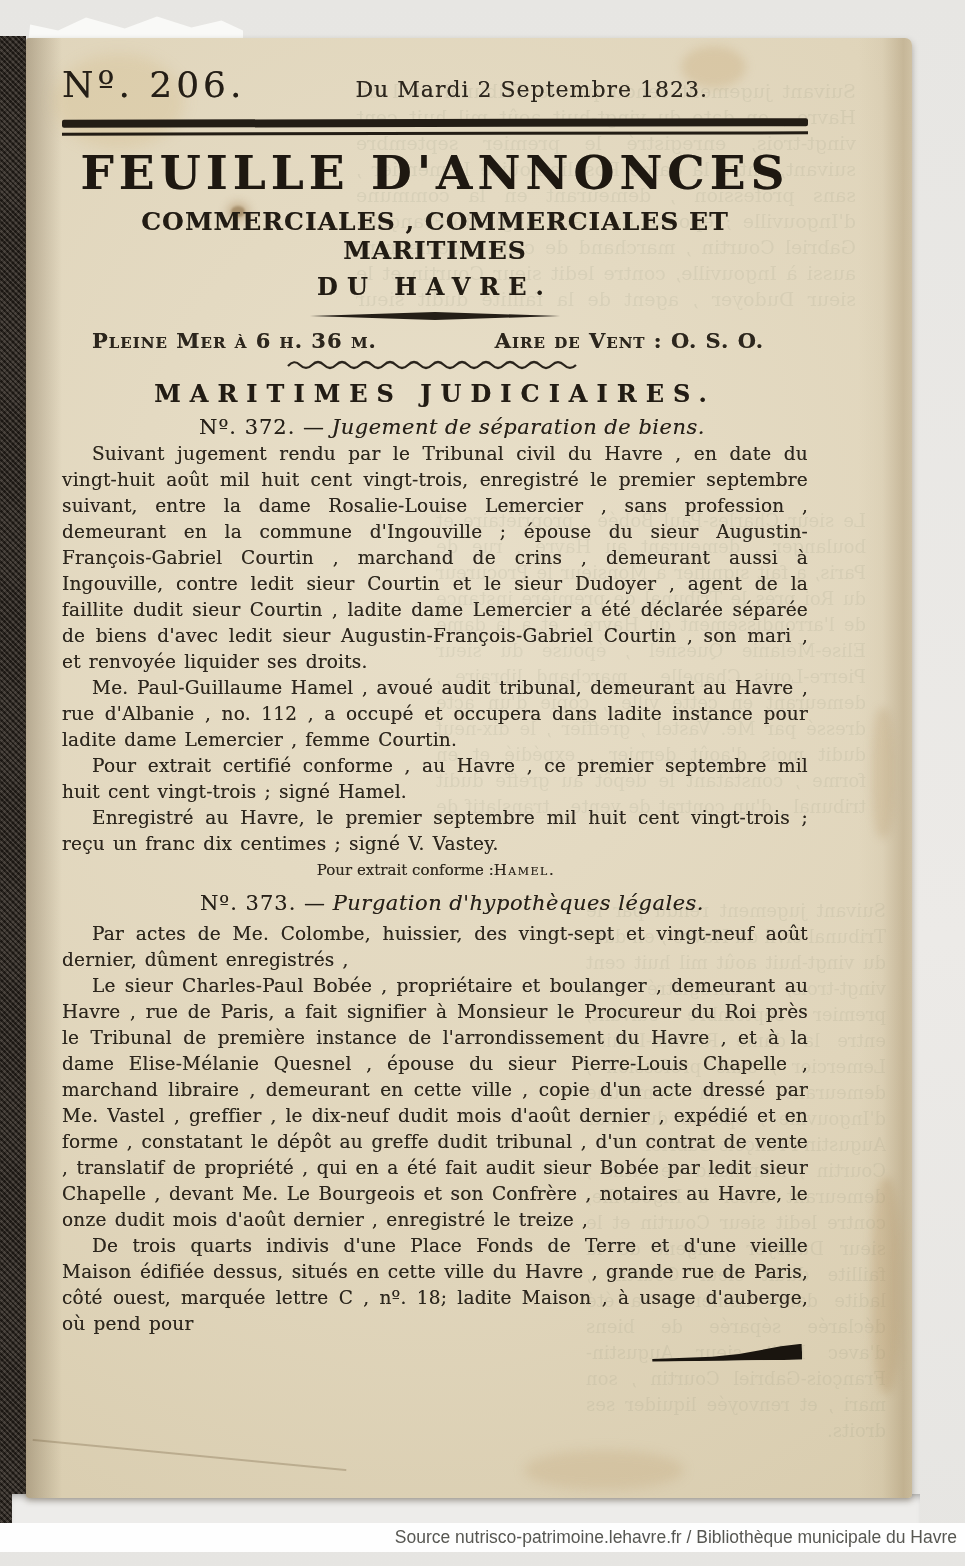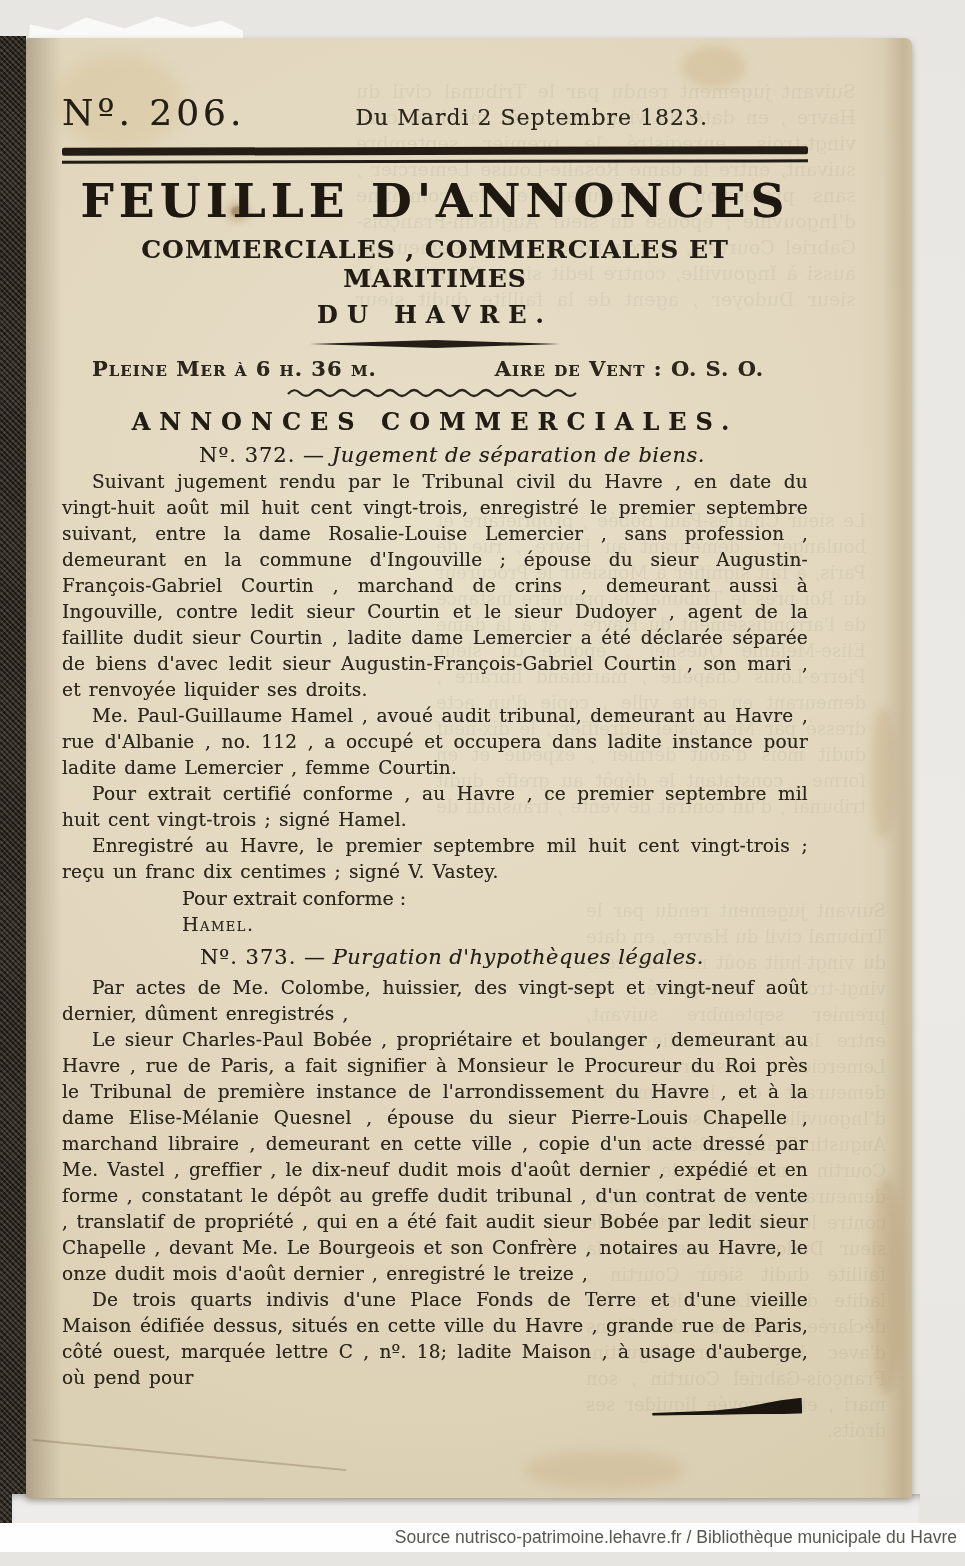--- a/index.html
+++ b/index.html
@@ -51,21 +51,21 @@
 
   
   .ghost{position:absolute;transform:scaleX(-1);color:#5e6b54;opacity:.085;filter:blur(.7px);
     font-size:19px;line-height:26px;text-align:justify;overflow:hidden;pointer-events:none;}
   .g1{left:330px;top:40px;width:500px;height:235px;}
   .g2{left:410px;top:470px;width:430px;height:310px;font-size:18px;}
   .g3{left:560px;top:860px;width:300px;height:560px;font-size:18px;}
 
   
   .content{position:absolute;left:36px;top:0;width:746px;height:100%;
-    box-sizing:border-box;padding-top:54px;color:#2c261d;
+    box-sizing:border-box;padding-top:26px;color:#2c261d;
     text-shadow:0 0 .5px rgba(44,38,29,.55);}
 
   .issue-row{display:flex;justify-content:space-between;align-items:baseline;}
   .issue-no{font-size:36px;letter-spacing:4px;color:#241e16;}
   .date-line{font-size:22px;letter-spacing:1px;margin-right:100px;}
 
   .rule-thick{height:8px;background:#231d15;margin-top:14px;border-radius:2px;transform:rotate(-.12deg);}
   .rule-thin{height:3px;background:#231d15;margin-top:5px;transform:rotate(-.1deg);}
 
   .m-title{margin:12px 0 0;text-align:center;font-size:47px;line-height:52px;font-weight:700;
@@ -84,21 +84,21 @@
   .section-heading{margin:8px 0 0;text-align:center;font-size:24px;line-height:30px;font-weight:700;letter-spacing:9px;color:#221c14;}
 
   .notice-heading{margin:4px 0 0;text-align:center;font-size:21px;line-height:28px;color:#251f17;}
   .notice-heading .num{letter-spacing:1px;margin-left:34px;}
   .notice-heading em{font-style:italic;letter-spacing:.5px;}
   .nh2{margin-top:6px;margin-bottom:4px;}
 
   p.body{margin:0;text-indent:30px;font-size:18.5px;line-height:26px;text-align:justify;
     word-spacing:2px;letter-spacing:.2px;}
 
-  .sig-row{display:flex;justify-content:center;padding:0 118px 0 120px;font-size:19px;line-height:26px;flex-direction:column;}
+  .sig-row{display:flex;justify-content:center;padding:0 118px 0 120px;font-size:15px;line-height:26px;}
   .sc{font-variant:small-caps;letter-spacing:1.5px;}
 
   .smudge{margin:8px 0 0 590px;width:150px;height:16px;background:#1a150f;
     clip-path:polygon(0 80%,40% 72%,58% 58%,72% 36%,86% 14%,100% 0,100% 100%,0 95%);
     transform:rotate(-1deg);filter:blur(.4px);}
 
   
   .footer{position:absolute;left:0;bottom:14px;width:100%;height:29px;background:#fefefe;
     box-sizing:border-box;padding-right:8px;
     display:flex;justify-content:flex-end;align-items:center;
@@ -145,21 +145,21 @@
 
       <div class="info-row">
         <span>Pleine Mer à 6 h. 36 m.</span>
         <span>Aire de Vent : O. S. O.</span>
       </div>
 
       <svg class="wavy" width="300" height="12" viewBox="0 0 300 12">
         <path d="M3,7 q6,-7 12,-1 t12,0 t12,0 t12,0 t12,0 t12,0 t12,0 t12,0 t12,0 t12,0 t12,0 t12,0 t12,0 t12,0 t12,0 t12,0 t12,0 t12,0 t12,0 t12,0 t12,0 t12,0 t12,0 t12,0" stroke="#2a241c" stroke-width="2.2" fill="none"></path>
       </svg>
 
-      <h3 class="section-heading">ANNONCES COMMERCIALES.</h3>
+      <h3 class="section-heading">MARITIMES JUDICIAIRES.</h3>
 
       <div class="notice-heading">
         <span class="num">Nº. 372. —</span>
         <em>Jugement de séparation de biens.</em>
       </div>
 
       <p class="body">Suivant jugement rendu par le Tribunal civil du Havre , en date du vingt-huit août mil huit cent vingt-trois, enregistré le premier septembre suivant, entre la dame Rosalie-Louise Lemercier , sans profession , demeurant en la commune d'Ingouville ; épouse du sieur Augustin-François-Gabriel Courtin , marchand de crins , demeurant aussi à Ingouville, contre ledit sieur Courtin et le sieur Dudoyer , agent de la faillite dudit sieur Courtin , ladite dame Lemercier a été déclarée séparée de biens d'avec ledit sieur Augustin-François-Gabriel Courtin , son mari , et renvoyée liquider ses droits.</p>
       <p class="body">Me. Paul-Guillaume Hamel , avoué audit tribunal, demeurant au Havre , rue d'Albanie , no. 112 , a occupé et occupera dans ladite instance pour ladite dame Lemercier , femme Courtin.</p>
       <p class="body">Pour extrait certifié conforme , au Havre , ce premier septembre mil huit cent vingt-trois ; signé Hamel.</p>
       <p class="body">Enregistré au Havre, le premier septembre mil huit cent vingt-trois ; reçu un franc dix centimes ; signé V. Vastey.</p>

